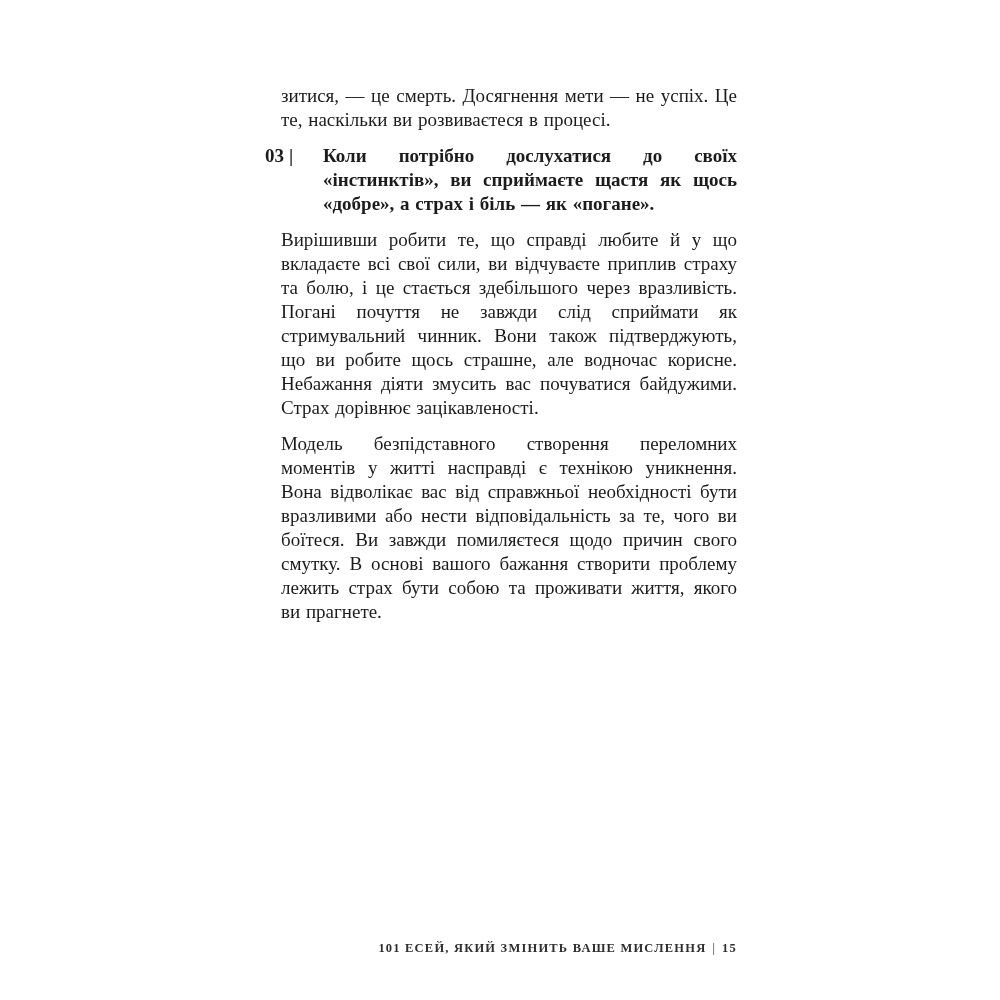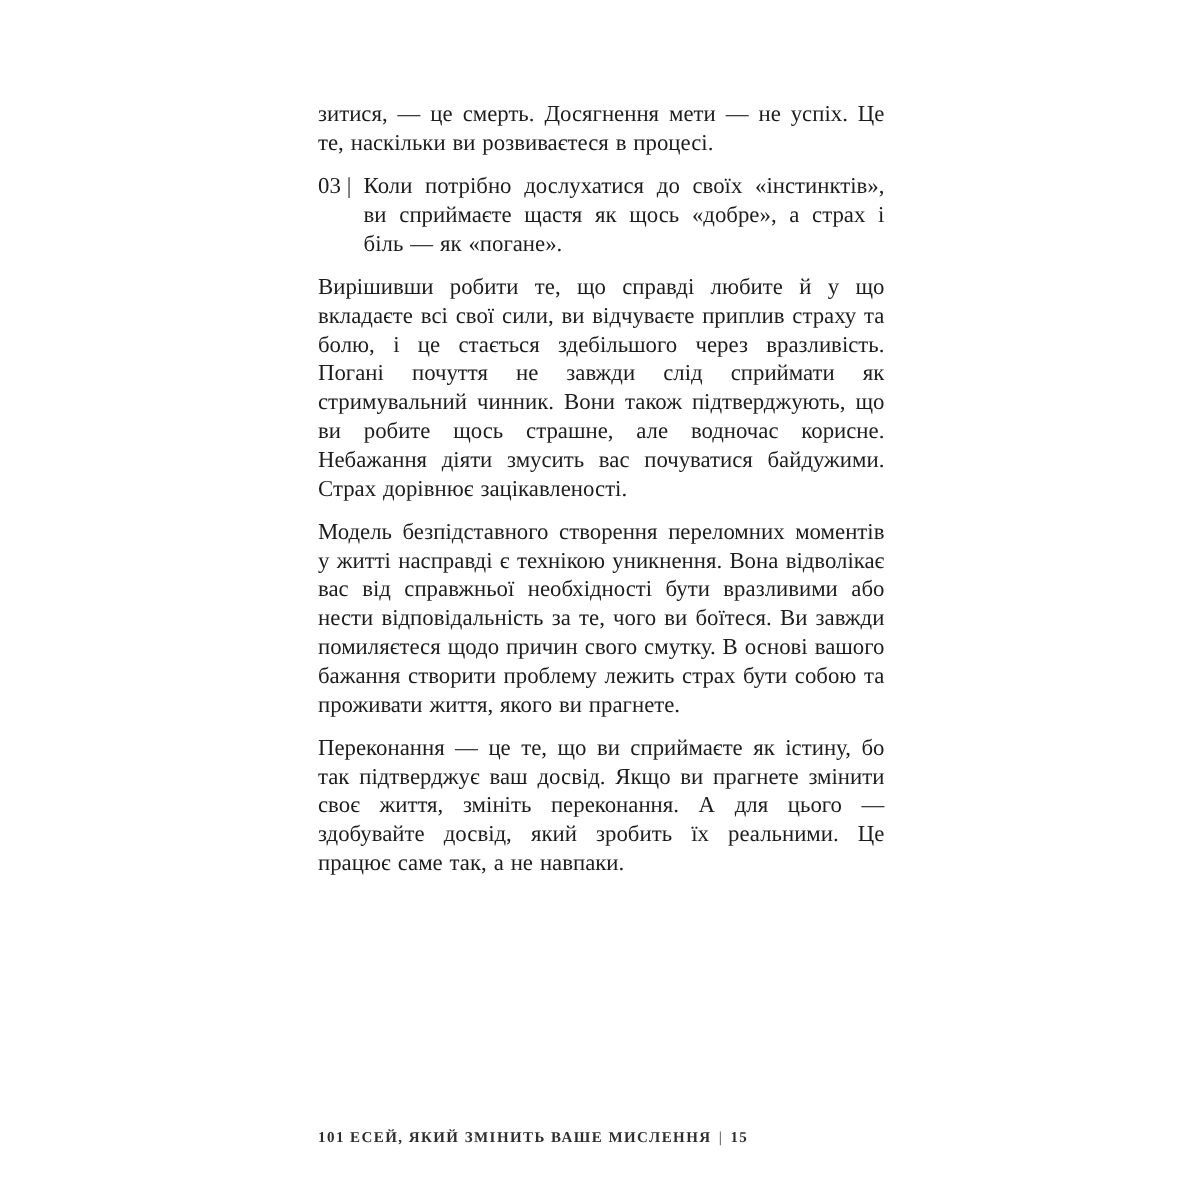--- a/index.html
+++ b/index.html
@@ -16,50 +16,52 @@
     color: #1c1c1c;
     overflow: hidden;
   }
   .column {
     position: absolute;
     left: 265px;
     top: 84px;
     width: 472px;
   }
   .para {
-    margin: 0 0 12px 0;
+    margin: 0 0 12px 16px;
     font-size: 19px;
     line-height: 24px;
     text-align: justify;
     word-spacing: 1px;
   }
   .item {
     display: flex;
     margin: 0 0 12px 0;
     font-size: 19px;
     line-height: 24px;
-    font-weight: 400;
+    font-weight: 700;
   }
   .item .num {
     flex: 0 0 38px;
     white-space: nowrap;
   }
   .item .num .bar {
     margin-left: 5px;
   }
   .item .txt {
     flex: 1 1 auto;
     text-align: justify;
     word-spacing: 1px;
+    margin-left: 20px;
   }
   .footer {
     position: absolute;
     left: 265px;
     top: 941px;
     width: 472px;
+    text-align: right;
     font-size: 12.5px;
     font-weight: 700;
     letter-spacing: 1.2px;
     color: #2e2e2e;
     white-space: nowrap;
   }
   .footer .fsep {
     margin: 0 6px;
     font-weight: 400;
   }
@@ -78,20 +80,19 @@
       </span>
       <span class="txt">Коли потрібно дослухатися до своїх «інстинктів», ви сприймаєте щастя як щось «добре», а страх і біль — як «погане».</span>
     </div>
 
     <p class="para">Вирішивши робити те, що справді любите й у що вкладаєте всі свої сили, ви відчуваєте приплив страху та болю, і це стається здебільшого через вразливість. Погані почуття не завжди слід сприймати як стримувальний чинник. Вони також підтверджують, що ви робите щось страшне, але водночас корисне. Небажання діяти змусить вас почуватися байдужими. Страх дорівнює зацікавленості.</p>
 
 
     <p class="para">Модель безпідставного створення переломних моментів у житті насправді є технікою уникнення. Вона відволікає вас від справжньої необхідності бути вразливими або нести відповідальність за те, чого ви боїтеся. Ви завжди помиляєтеся щодо причин свого смутку. В основі вашого бажання створити проблему лежить страх бути собою та проживати життя, якого ви прагнете.</p>
 
 
-    <p class="para">Переконання — це те, що ви сприймаєте як істину, бо так підтверджує ваш досвід. Якщо ви прагнете змінити своє життя, змініть переконання. А для цього — здобувайте досвід, який зробить їх реальними. Це працює саме так, а не навпаки.</p>
 
   </div>
 
   <div class="footer">
     <span>101 ЕСЕЙ, ЯКИЙ ЗМІНИТЬ ВАШЕ МИСЛЕННЯ</span><span class="fsep">|</span><span>15</span>
   </div>
 </div>
 
 </body></html>

